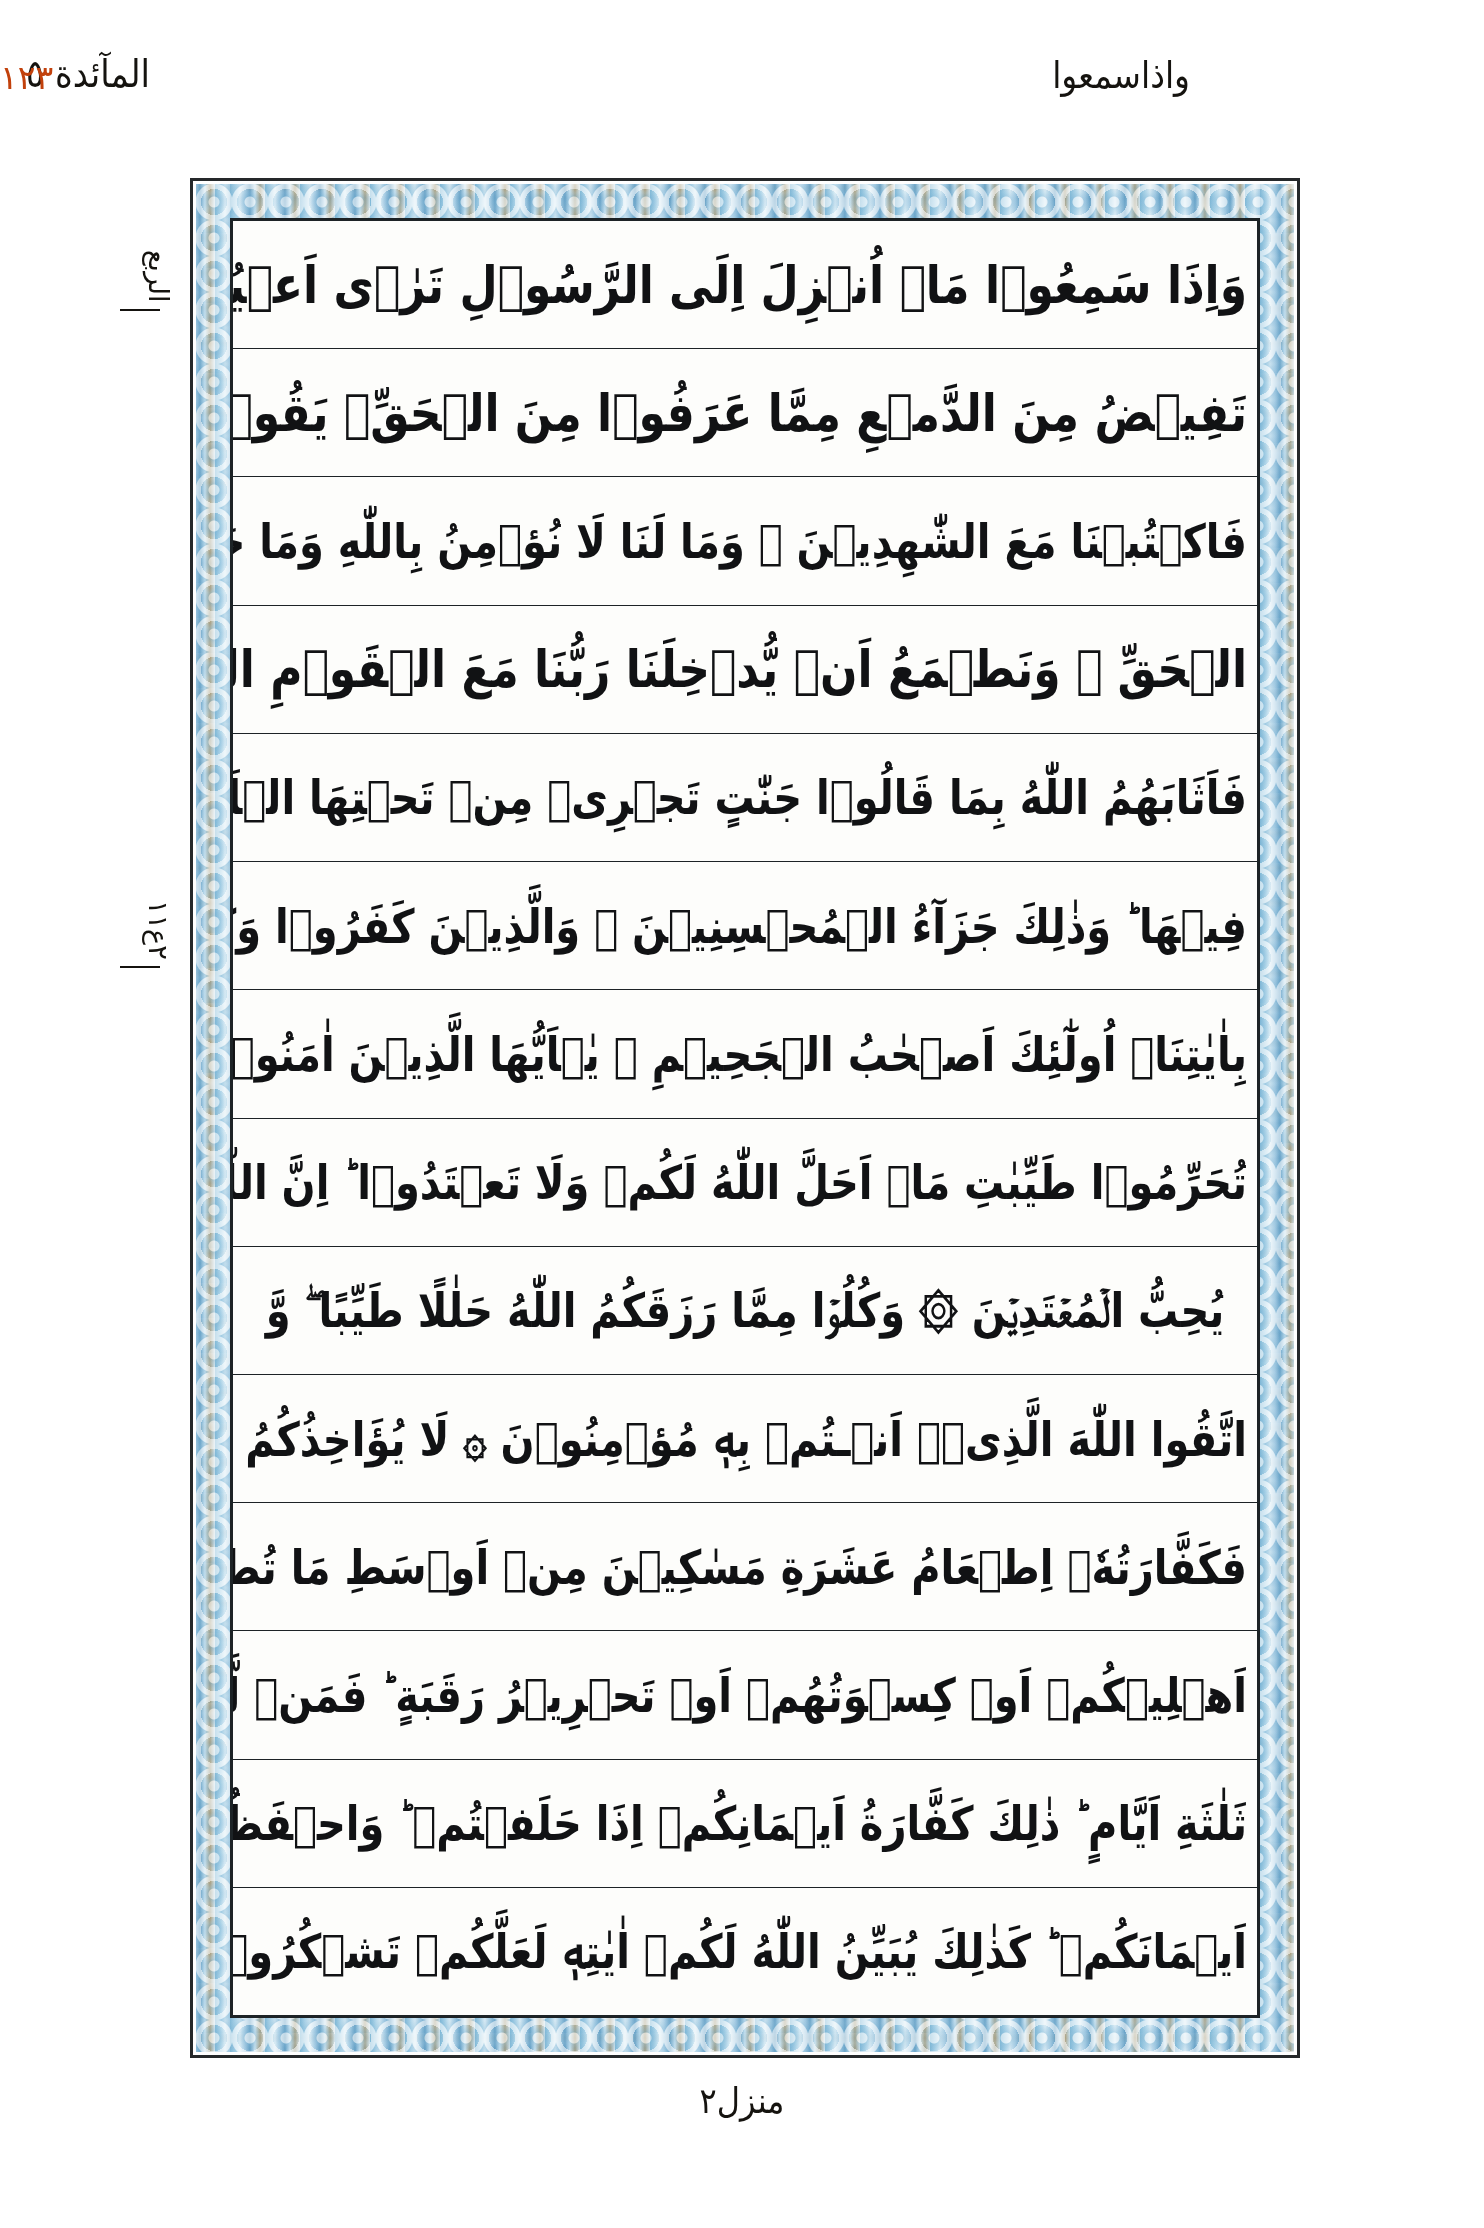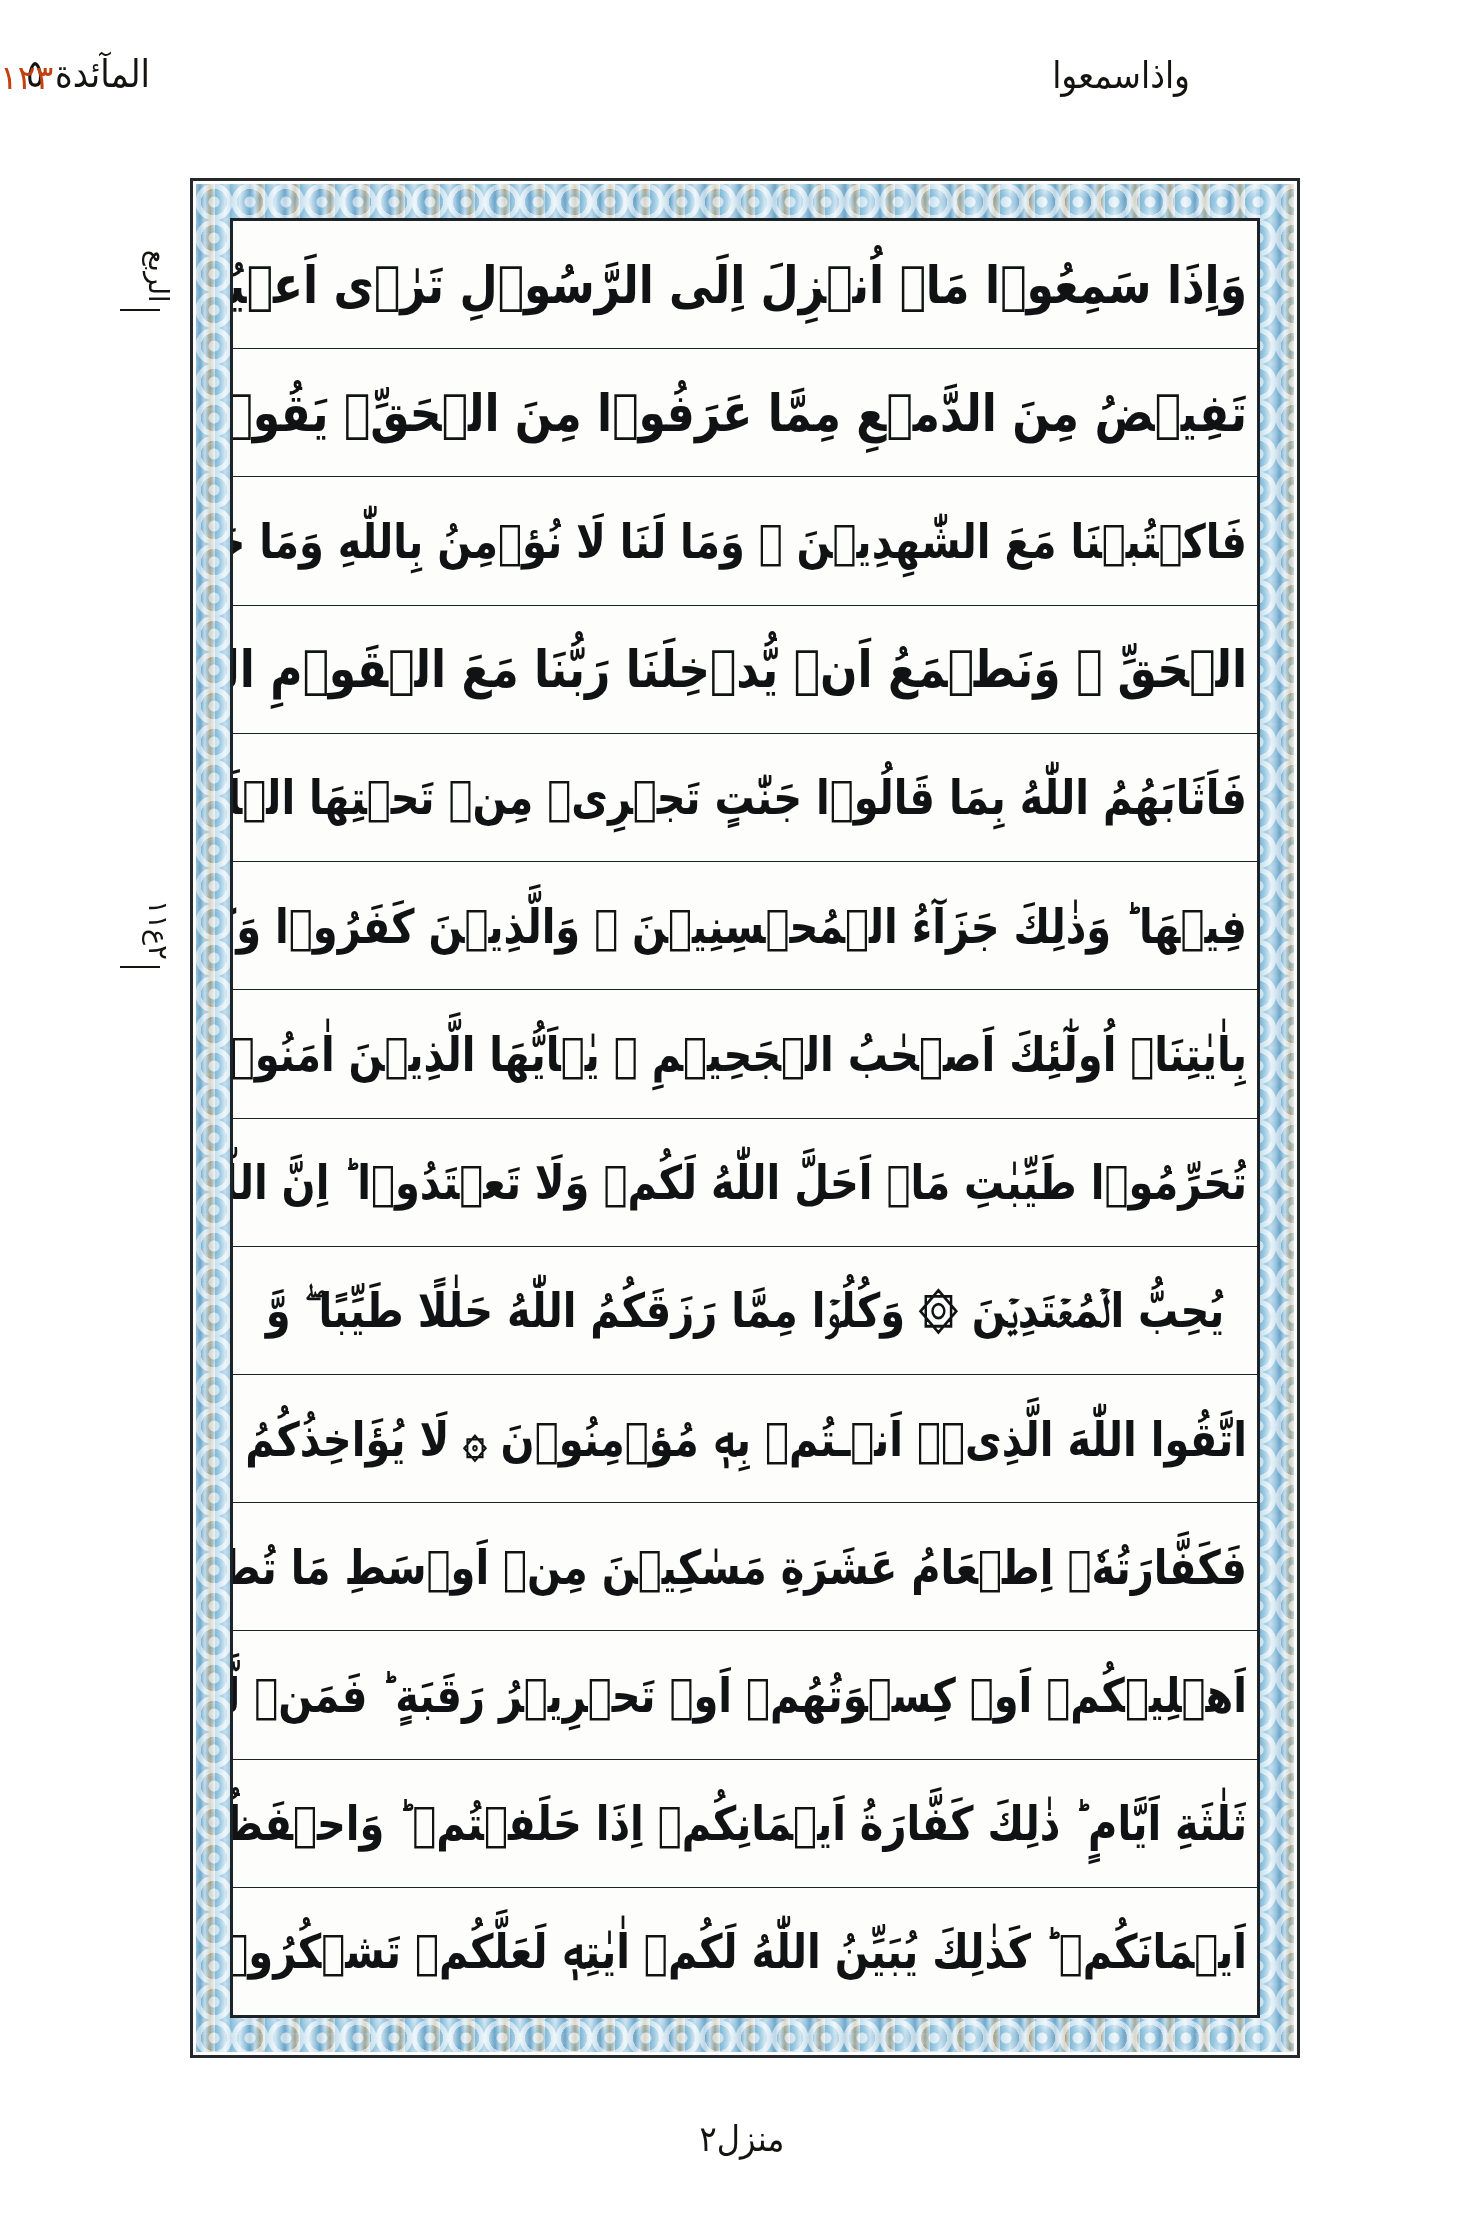--- a/index.html
+++ b/index.html
@@ -182,21 +182,20 @@
     margin: 6px auto 0 auto;
   }
 
   
   .page-footer {
     position: absolute;
     left: 0;
     top: 2082px;
     width: 1484px;
     text-align: center;
-    margin-top: 38px;
   }
   .footer-text {
     font-size: 32px;
     color: #15130f;
     direction: rtl;
     display: inline-block;
     transform: scaleY(1.1);
   }
 </style>
 </head>

